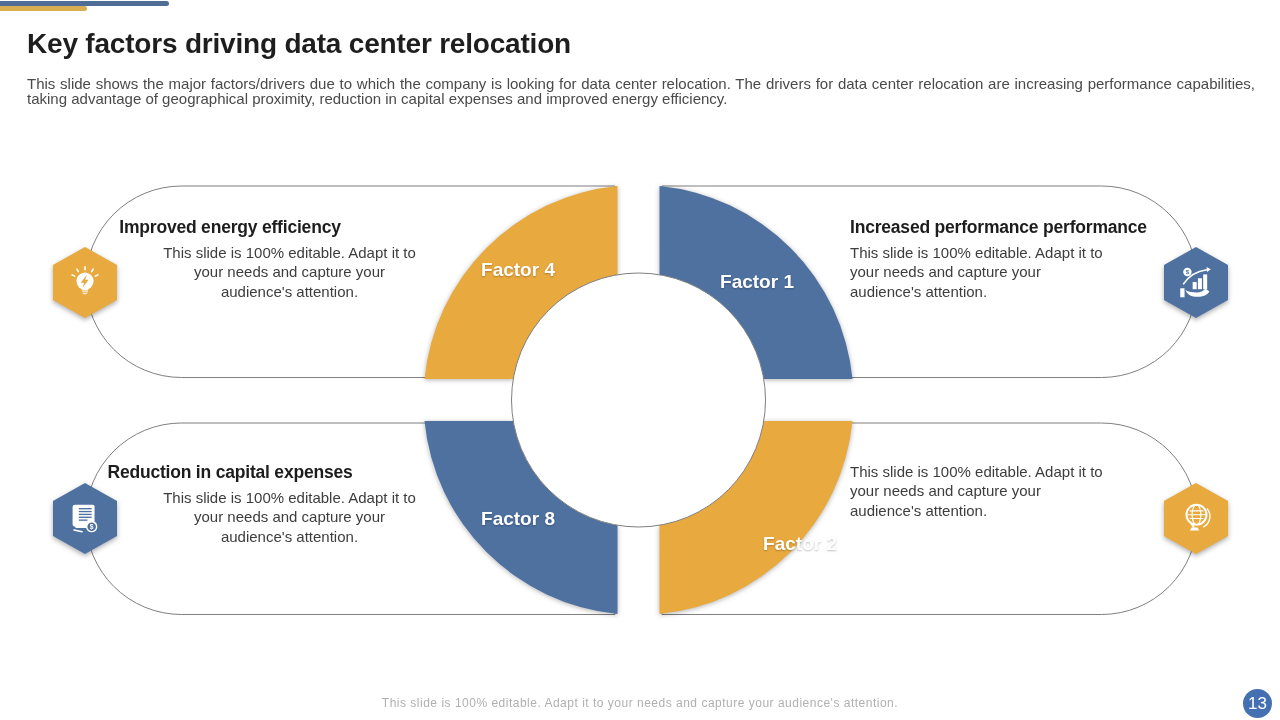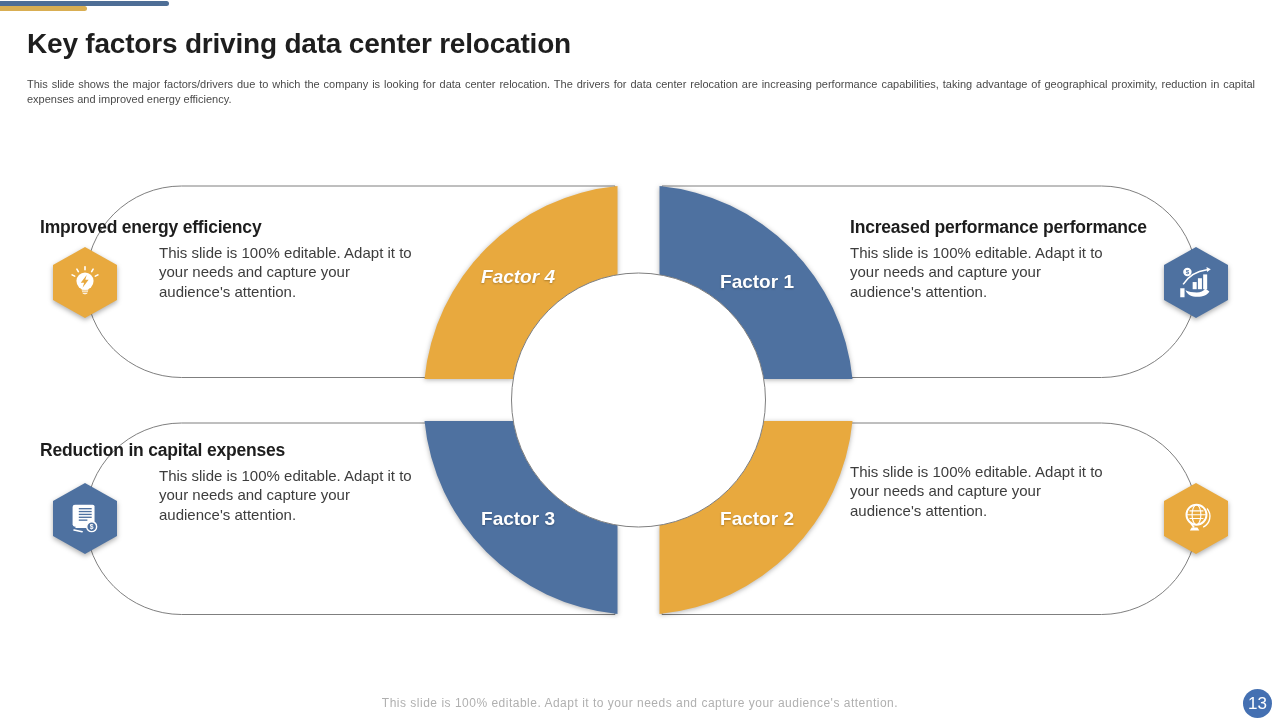--- a/index.html
+++ b/index.html
@@ -11,43 +11,43 @@
   .bar{position:absolute;left:0;}
   .bar-blue{top:1px;width:169px;height:5px;background:var(--accent-bar-blue);border-radius:0 3px 3px 0;}
   .bar-gold{top:6px;width:87px;height:5px;background:var(--accent-bar-gold);border-radius:0 3px 3px 0;}
   
   .title{
     position:absolute;left:27px;top:28px;margin:0;
     font-size:28px;font-weight:700;color:#1e1e1e;letter-spacing:-0.2px;
   }
   .subtitle{
     position:absolute;left:27px;top:77px;width:1228px;margin:0;
-    font-size:11px;line-height:14.6px;color:#4a4a4a;text-align:justify;
+    font-size:15px;line-height:14.6px;color:#4a4a4a;text-align:justify;
   }
   
   .diagram-svg{position:absolute;left:0;top:0;}
   .stadium{fill:#ffffff;stroke:#7f7f7f;stroke-width:1;}
   .q{filter:drop-shadow(0 1.5px 2.5px rgba(0,0,0,.30));}
   .q-gold{fill:var(--gold);}
   .q-blue{fill:var(--blue);}
   .center-circle{fill:#ffffff;stroke:#7f7f7f;stroke-width:1;}
   
   .factor-label{
     position:absolute;width:160px;text-align:center;
     font-size:19px;font-weight:700;color:#ffffff;
     text-shadow:0 1px 2px rgba(0,0,0,.25);
   }
-  .f1{left:677px;top:271px;text-align:center;} .f2{left:677px;top:508px;}
-  .f3{left:438px;top:508px;} .f4{left:438px;top:266px;font-style:italic;}
+  .f1{left:677px;top:271px;text-align:center;} .f2{left:677px;top:533px;text-align:right;}
+  .f3{left:438px;top:508px;} .f4{left:438px;top:259px;}
   
   .qtext{position:absolute;width:380px;}
-  .qtext.align-r{text-align:left;}
+  .qtext.align-r{text-align:center;}
   .qtext.align-l{text-align:left;}
   .qtext.tl{right:860px;top:217px;} .qtext.tr{left:850px;top:217px;}
-  .qtext.bl{right:860px;top:440px;} .qtext.br{left:850px;top:462px;}
+  .qtext.bl{right:860px;top:462px;} .qtext.br{left:850px;top:462px;}
   .qtitle{margin:0 0 5px 0;font-size:17.5px;font-weight:700;color:#1d1d1d;letter-spacing:-0.2px;white-space:nowrap;}
   .qdesc{font-size:15px;line-height:19.3px;color:#3d3d3d;max-width:261px;}
   .align-r .qdesc{margin-left:auto;}
   
   .hex-anchor{position:absolute;filter:drop-shadow(0 2px 2.5px rgba(0,0,0,.32));}
   .hex{
     width:64px;height:71px;display:flex;align-items:center;justify-content:center;
     clip-path:polygon(50% 0,100% 25.5%,100% 74.5%,50% 100%,0 74.5%,0 25.5%);
   }
   .hex.gold{background:var(--gold);} .hex.blue{background:var(--blue);}
@@ -85,21 +85,21 @@
     <path class="q q-gold" d="M617.5 186 A215 215 0 0 0 424.5 379 L513.2 379 A127 127 0 0 1 617.5 274.7 Z"></path>
     <path class="q q-blue" d="M659.5 186 A215 215 0 0 1 852.5 379 L763.8 379 A127 127 0 0 0 659.5 274.7 Z"></path>
     <path class="q q-blue" d="M617.5 614 A215 215 0 0 1 424.5 421 L513.2 421 A127 127 0 0 0 617.5 525.3 Z"></path>
     <path class="q q-gold" d="M659.5 614 A215 215 0 0 0 852.5 421 L763.8 421 A127 127 0 0 1 659.5 525.3 Z"></path>
 
     <circle class="center-circle" cx="638.5" cy="400" r="127"></circle>
   </svg>
 
   <div class="factor-label f1">Factor 1</div>
   <div class="factor-label f2">Factor 2</div>
-  <div class="factor-label f3">Factor 3</div>
+  <div class="factor-label f3">Factor 8</div>
   <div class="factor-label f4">Factor 4</div>
 
   <div class="qtext tl align-r">
     <h2 class="qtitle">Improved energy efficiency</h2>
     <div class="qdesc">This slide is 100% editable. Adapt it to your needs and capture your audience's attention.</div>
   </div>
   <div class="qtext tr align-l">
     <h2 class="qtitle">Increased performance performance</h2>
     <div class="qdesc">This slide is 100% editable. Adapt it to your needs and capture your audience's attention.</div>
   </div>

